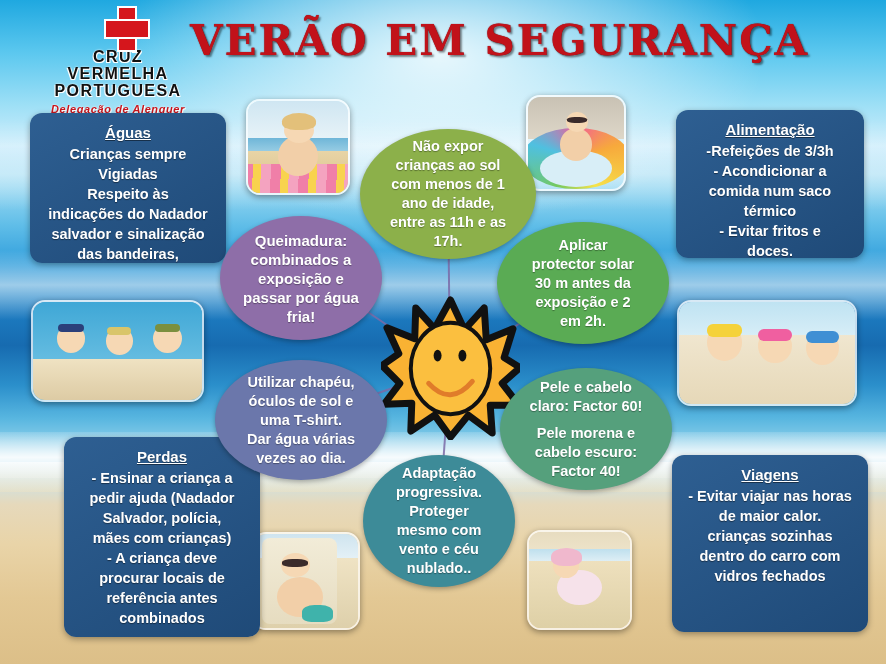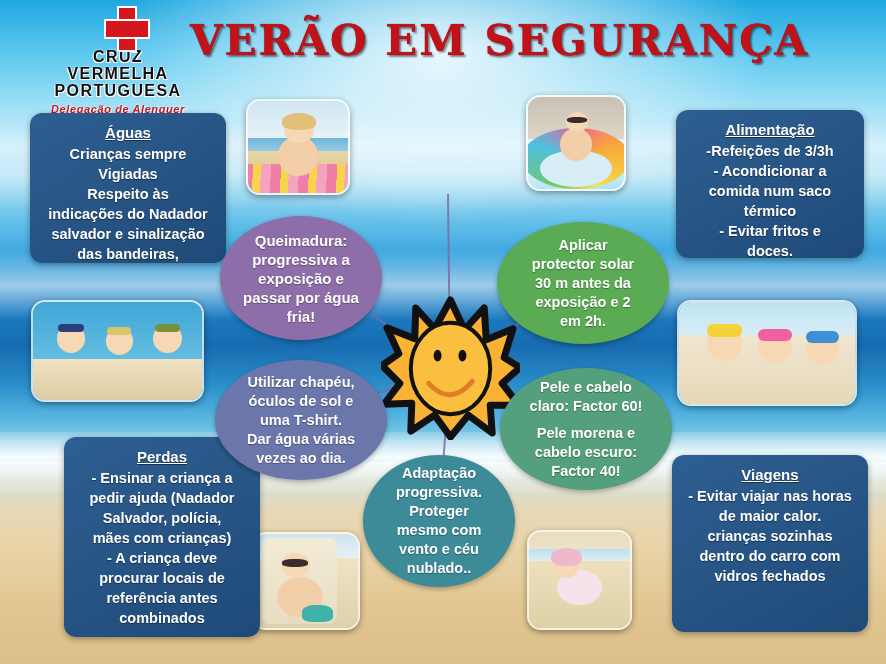--- a/index.html
+++ b/index.html
@@ -325,35 +325,45 @@
 
   <div class="panel" id="panel-viagens" style="background: linear-gradient(150deg, rgb(46, 95, 146) 0%, rgb(31, 74, 120) 100%);">
     <span class="ttl">Viagens</span>
     <span class="ln">- Evitar viajar nas horas</span>
     <span class="ln">de maior calor.</span>
     <span class="ln">crianças sozinhas</span>
     <span class="ln">dentro do carro com</span>
     <span class="ln">vidros fechados</span>
   </div>
 
+  <div class="oval" id="oval-naoexpor" style="background: rgb(140, 176, 74);">
+    <div>
+      <span class="ln">Não expor</span>
+      <span class="ln">crianças ao sol</span>
+      <span class="ln">com menos de 1</span>
+      <span class="ln">ano de idade,</span>
+      <span class="ln">entre as 11h e as</span>
+      <span class="ln">17h.</span>
+    </div>
+  </div>
 
   <div class="oval" id="oval-aplicar" style="background: rgb(90, 171, 84);">
     <div>
       <span class="ln">Aplicar</span>
       <span class="ln">protector solar</span>
       <span class="ln">30 m antes da</span>
       <span class="ln">exposição e 2</span>
       <span class="ln">em 2h.</span>
     </div>
   </div>
 
   <div class="oval" id="oval-queim" style="background: rgb(142, 110, 168);">
     <div>
       <span class="ln">Queimadura:</span>
-      <span class="ln">progressiva a</span>
+      <span class="ln">combinados a</span>
       <span class="ln">exposição e</span>
       <span class="ln">passar por água</span>
       <span class="ln">fria!</span>
     </div>
   </div>
 
   <div class="oval" id="oval-chapeu" style="background: rgb(107, 119, 171);">
     <div>
       <span class="ln">Utilizar chapéu,</span>
       <span class="ln">óculos de sol e</span>

